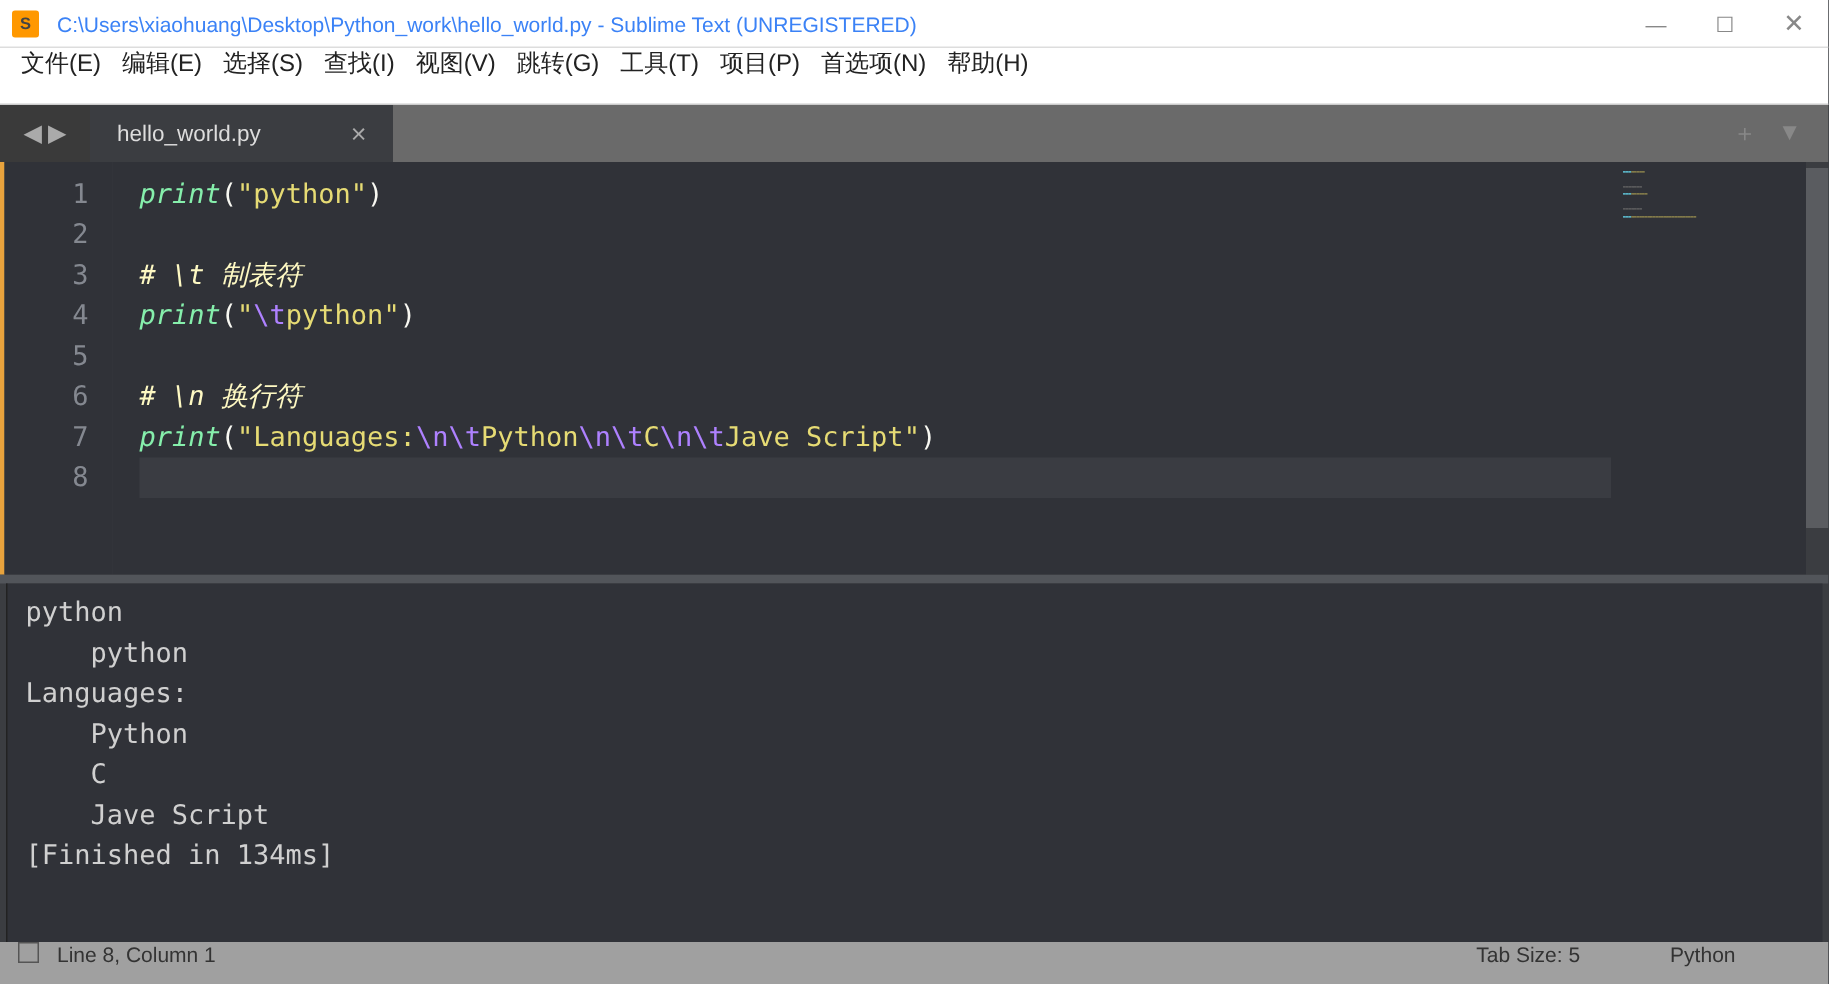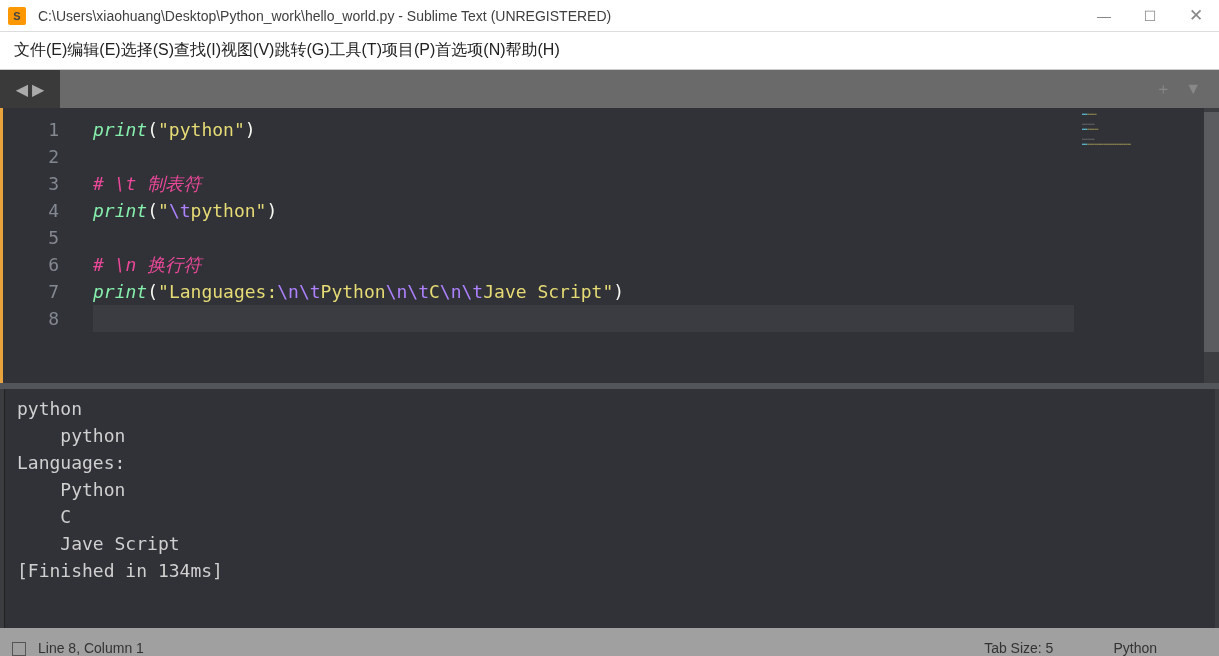--- a/index.html
+++ b/index.html
@@ -27,21 +27,21 @@
       border-radius: 2px;
       margin-right: 12px;
       display: flex;
       align-items: center;
       justify-content: center;
       color: #444;
       font-weight: bold;
       font-size: 11px;
     }
     .title-text {
-      color: #404040;
+      color: #3b82f6;
       font-size: 14px;
       flex: 1;
     }
     .win-controls {
       display: flex;
       height: 100%;
     }
     .win-btn {
       width: 46px;
       display: flex;
@@ -49,22 +49,23 @@
       justify-content: center;
       color: #888;
       font-size: 14px;
     }
     .win-btn.close { font-size: 17px; }
 
     .menubar {
       height: 38px;
       background: #ffffff;
       display: flex;
-      align-items: center;
+      align-items: flex-start;
       padding-left: 14px;
+      gap: 14px;
       border-bottom: 1px solid #ccc;
     }
     .menu-item {
       color: #222;
       font-size: 16px;
       cursor: default;
     }
 
     .tab-strip {
       height: 38px;
@@ -130,21 +131,21 @@
     .line-hl {
       background: #3a3c42;
       display: inline-block;
       width: 100%;
       height: 27px;
     }
     .fn { color: #86efac; font-style: italic; }
     .paren { color: #f8f8f2; }
     .str { color: #e6db74; }
     .esc { color: #ae81ff; }
-    .cmt { color: #ec4899; font-style: italic; }
+    .cmt { color: #fef9c3; font-style: italic; }
     .minimap {
       width: 130px;
       background: #303238;
       position: relative;
       padding: 4px 8px;
       font-size: 3px;
       line-height: 5px;
       font-family: monospace;
       color: #666;
       overflow: hidden;
@@ -178,21 +179,21 @@
       line-height: 27px;
       white-space: pre;
       border-left: 1px solid #222;
       margin: 0 4px;
     }
 
     .statusbar {
       height: 28px;
       background: #a0a0a0;
       display: flex;
-      align-items: flex-end;
+      align-items: flex-start;
       padding: 0 12px;
       color: #333;
       font-size: 14px;
     }
     .status-icon {
       width: 14px;
       height: 14px;
       border: 1px solid #555;
       margin-right: 12px;
     }
@@ -226,20 +227,24 @@
   <div class="menu-item">工具(T)</div>
   <div class="menu-item">项目(P)</div>
   <div class="menu-item">首选项(N)</div>
   <div class="menu-item">帮助(H)</div>
 </div>
 
 <div class="tab-strip">
   <div class="nav-arrows">
     <span>◀</span>
     <span>▶</span>
+  </div>
+  <div class="tab">
+    <span>hello_world.py</span>
+    <span class="tab-close">×</span>
   </div>
   <div class="tab-right">
     <span>＋</span>
     <span>▼</span>
   </div>
 </div>
 
 <div class="editor-area">
   <div class="gutter" id="gutter">
       <div>1</div>

